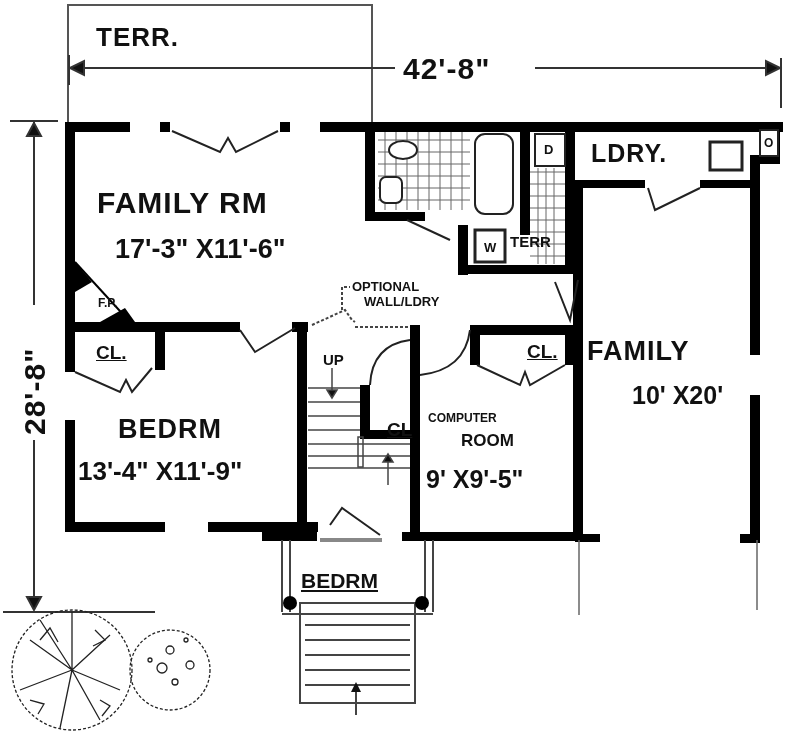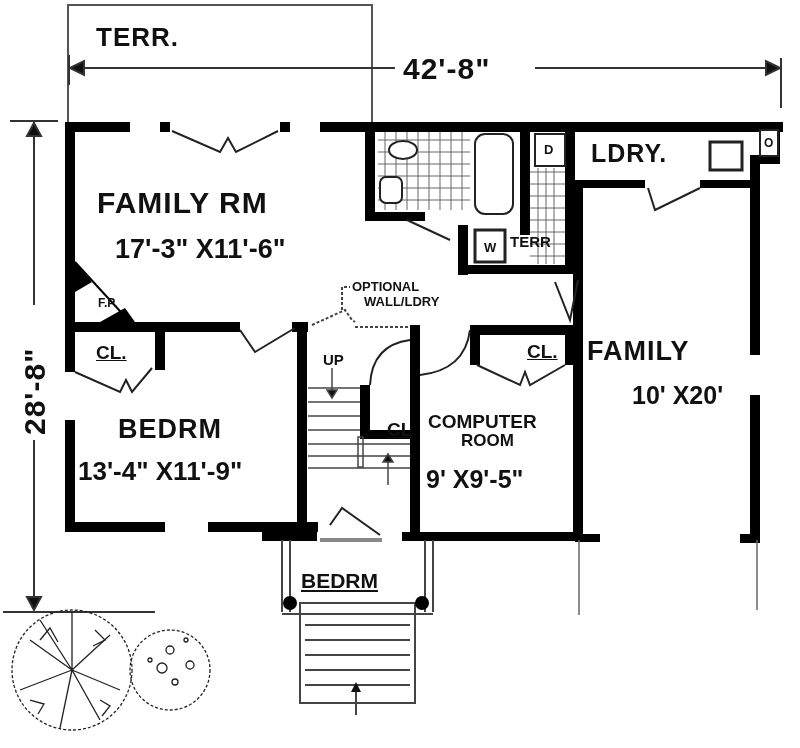--- a/index.html
+++ b/index.html
@@ -207,21 +207,21 @@
 <div class="lbl big" style="left:118px;top:416px;font-size:27px;">BEDRM</div>
 <div class="lbl dim" style="left:78px;top:458px;font-size:26px;">13'-4" X11'-9"</div>
 
 <div class="lbl sml" style="left:352px;top:280px;">OPTIONAL</div>
 <div class="lbl sml" style="left:364px;top:295px;">WALL/LDRY</div>
 
 <div class="lbl sml" style="left:323px;top:352px;font-size:15px;">UP</div>
 <div class="lbl med" style="left:371px;top:420px;margin-left:16px;">CL</div>
 
 <div class="lbl med" style="left:527px;top:342px;">CL.</div>
-<div class="lbl" style="left:428px;top:412px;font-size:19px;">COMPUTER</div>
+<div class="lbl" style="left:428px;top:412px;font-size:12px;">COMPUTER</div>
 <div class="lbl" style="left:461px;top:432px;font-size:17px;">ROOM</div>
 <div class="lbl dim" style="left:426px;top:467px;font-size:25px;">9' X9'-5"</div>
 
 <div class="lbl big" style="left:587px;top:338px;font-size:27px;">FAMILY</div>
 <div class="lbl dim" style="left:596px;top:383px;font-size:25px;margin-left:36px;">10' X20'</div>
 
 <div class="lbl big" style="left:591px;top:141px;font-size:25px;">LDRY.</div>
 <div class="lbl xs" style="left:764px;top:137px;">O</div>
 <div class="lbl sml" style="left:544px;top:143px;">D</div>
 <div class="lbl sml" style="left:484px;top:241px;">W</div>

